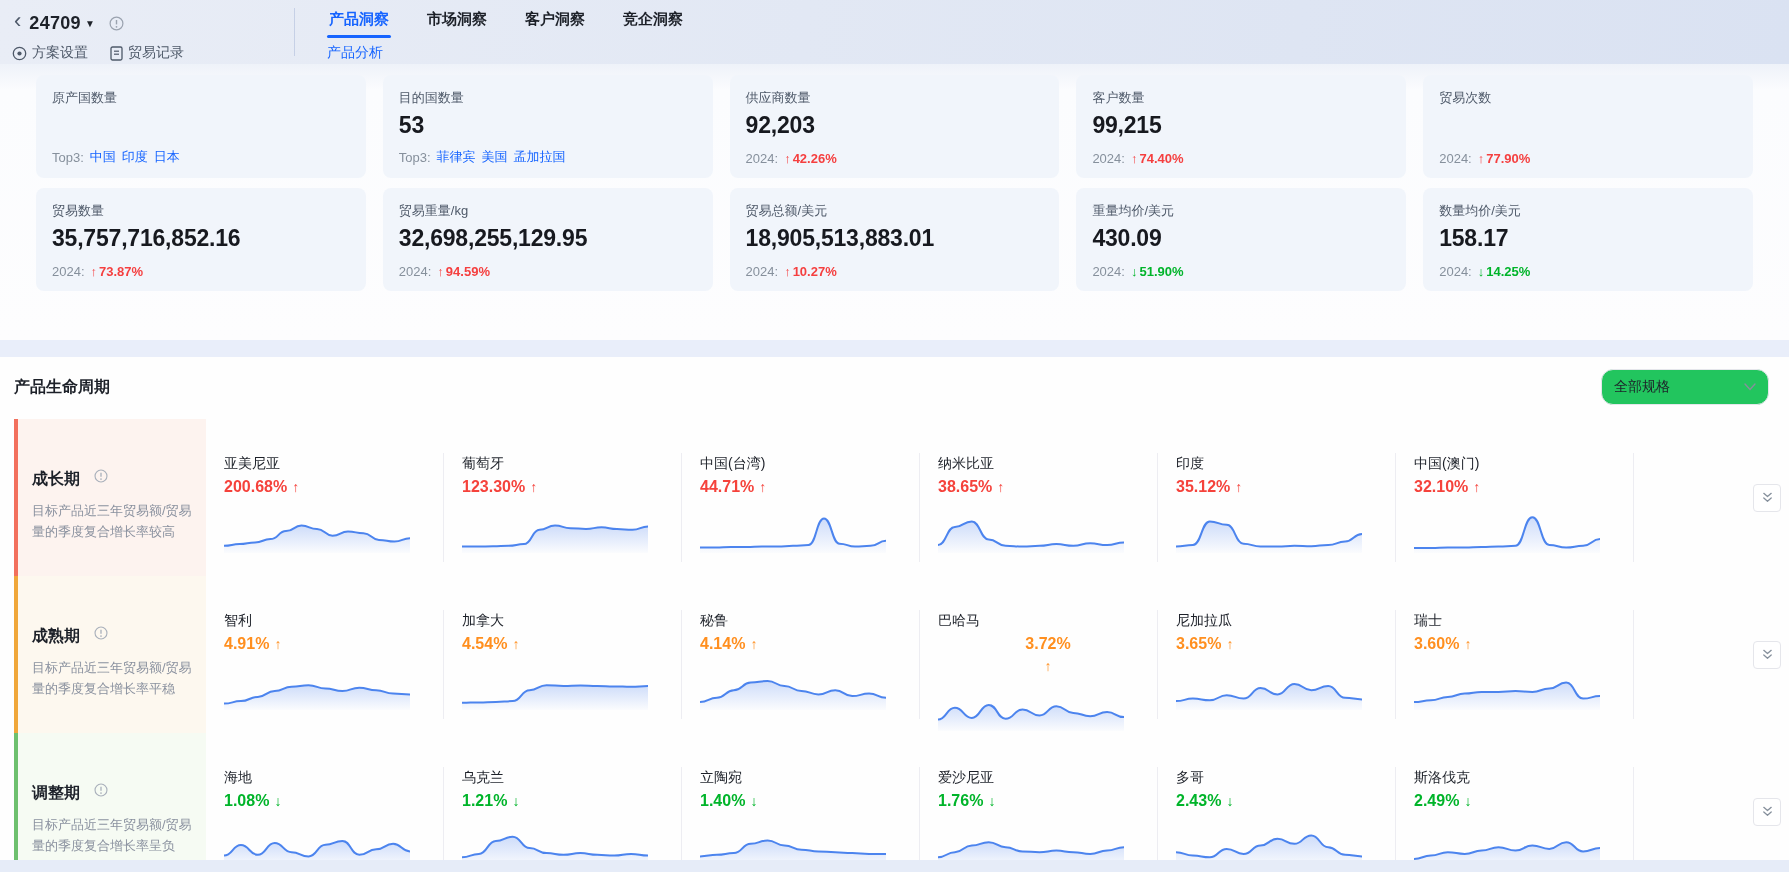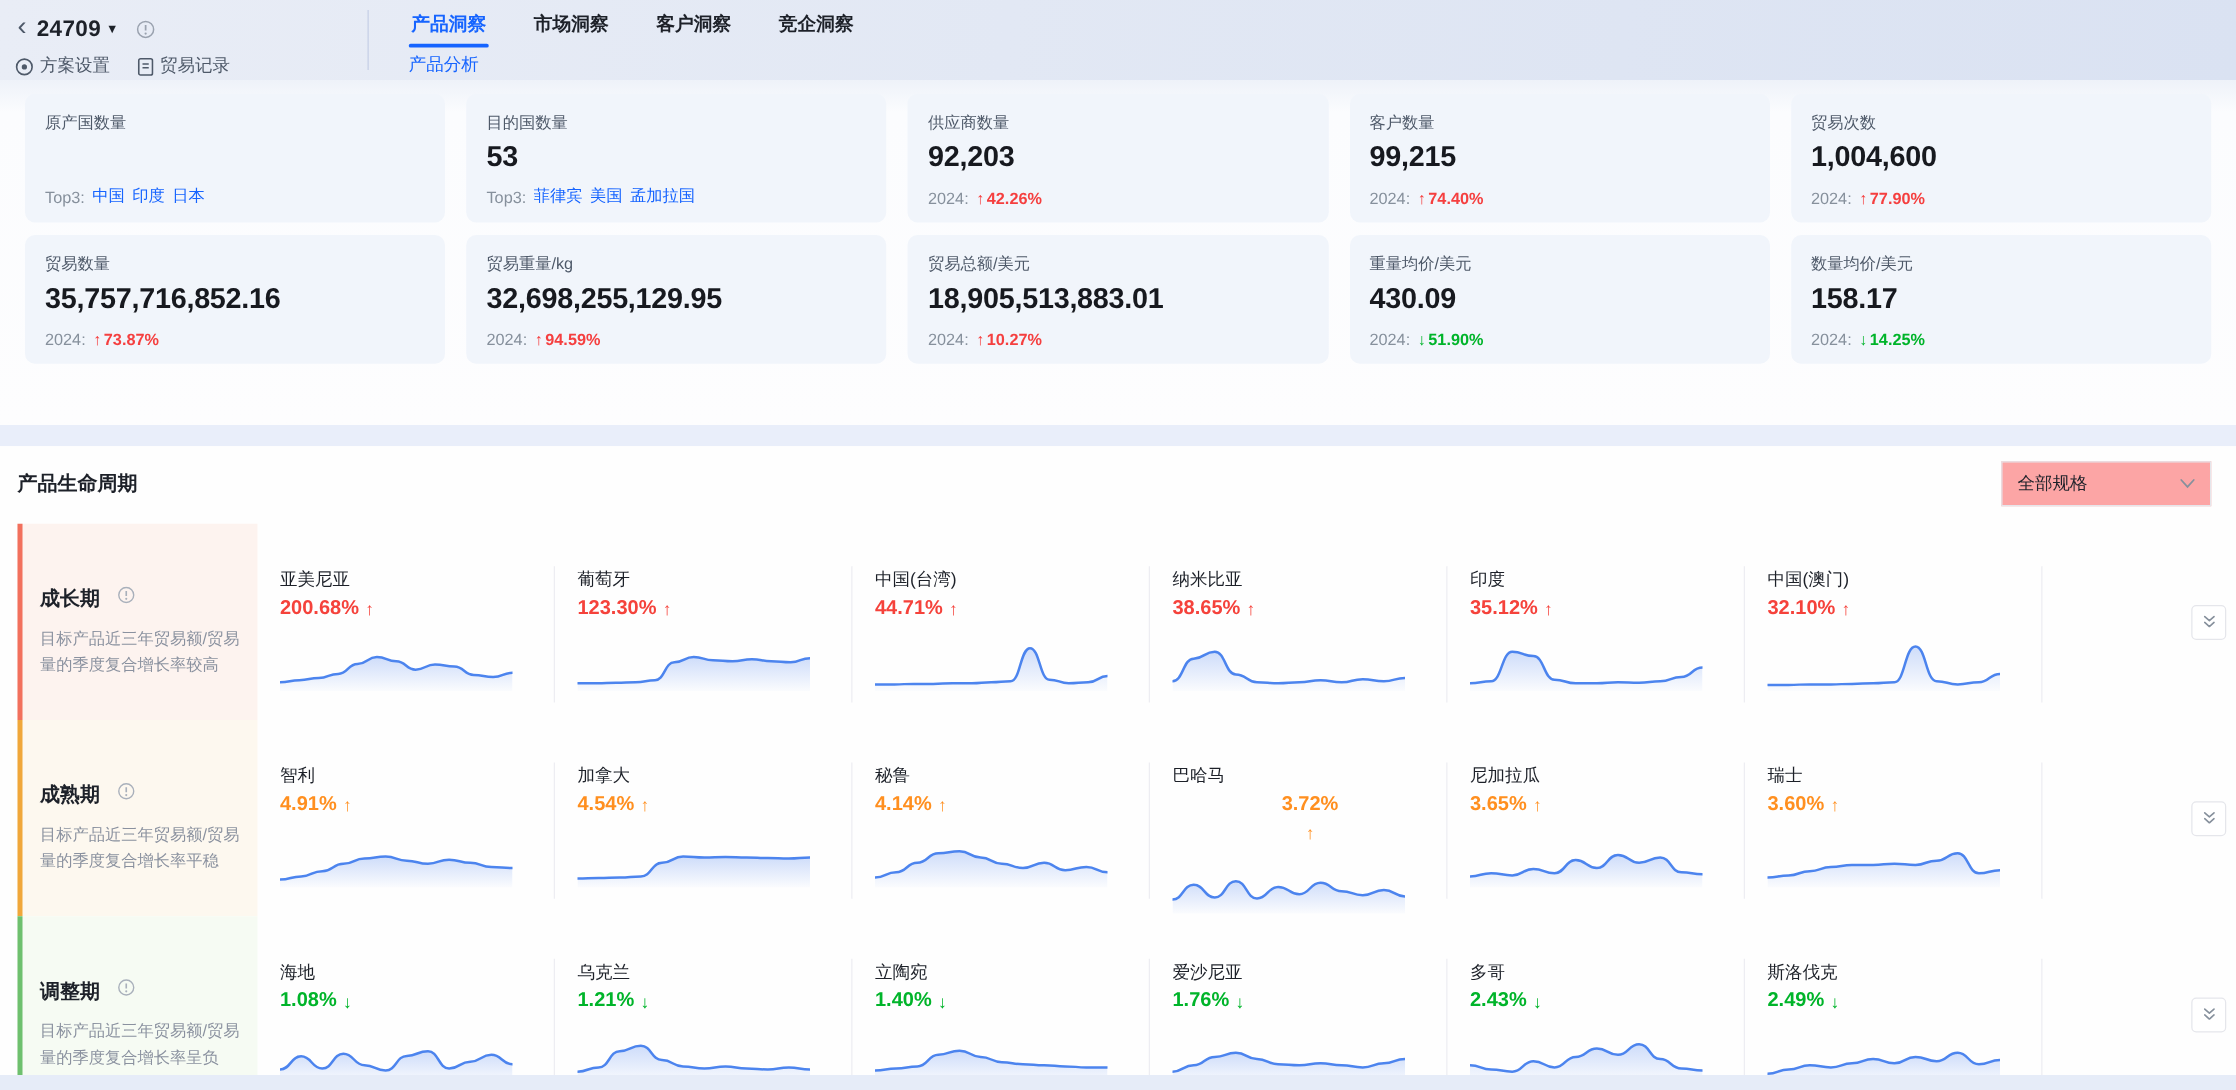--- a/index.html
+++ b/index.html
@@ -19,37 +19,37 @@
   .vdivider { width:1px; background:#c6d0e6; margin:8px 0; }
   .topbar-tabs { flex:1; padding:6px 0 0 32px; }
   .tabs-row { display:flex; gap:34px; height:32px; align-items:center; }
   .nav-tab { font-size:15px; font-weight:700; color:#1d2129; cursor:pointer; position:relative; padding:4px 2px 9px; }
   .nav-tab.active { color:#1664ff; }
   .nav-tab.active::after { content:""; position:absolute; left:0; right:0; bottom:0; height:3px; background:#1664ff; border-radius:2px; }
   .subtab-row { margin-top:5px; }
   .subtab { font-size:14px; color:#1664ff; cursor:pointer; }
 
   
-  .stats { padding:11px 20px 0; background:linear-gradient(180deg,#eef2f9 0%,#fbfcfe 26px,#fdfdfe 100%); height:276px; }
+  .stats { padding:11px 36px 0; background:linear-gradient(180deg,#eef2f9 0%,#fbfcfe 26px,#fdfdfe 100%); height:276px; }
   .stats-grid { display:grid; grid-template-columns:repeat(5,1fr); gap:10px 17px; }
   .stat-card { background:#f1f5fb; border-radius:8px; height:103px; padding:14px 16px 12px; display:flex; flex-direction:column; }
   .stat-label { font-size:13px; color:#4e5969; }
   .stat-value { font-size:23px; font-weight:700; color:#17191f; margin-top:5px; letter-spacing:-.2px; white-space:nowrap; }
   .stat-footer { margin-top:auto; font-size:13px; color:#86909c; display:flex; align-items:center; gap:6px; white-space:nowrap; }
   .stat-footer a { color:#1664ff; text-decoration:none; cursor:pointer; }
   .trend { font-weight:700; display:inline-flex; align-items:center; gap:2px; }
   .trend .arrow { font-size:13px; }
 
   .section-divider { height:17px; background:#e9eefa; }
 
   
   .lifecycle { background:#fefefe; }
   .lc-header { display:flex; align-items:center; justify-content:space-between; padding:12px 20px 6px 14px; }
   .lc-title { font-size:16px; font-weight:700; color:#1d2129; }
-  .lc-select { width:168px; height:36px; background:#fca5a5; border:1px solid #e5e6eb; border-radius:0; display:flex; align-items:center; justify-content:space-between; padding:0 12px; font-size:14px; color:#1d2129; cursor:pointer; }
+  .lc-select { width:168px; height:36px; background:#22c55e; border:1px solid #e5e6eb; border-radius:12px; display:flex; align-items:center; justify-content:space-between; padding:0 12px; font-size:14px; color:#1d2129; cursor:pointer; }
   .lc-rows { margin:8px 0 0 14px; }
   .lc-row { display:flex; height:157px; }
   .stage-card { width:192px; flex:none; border-left:4px solid; padding:50px 14px 0 14px; }
   .stage-name { font-size:16px; font-weight:700; color:#1d2129; display:flex; align-items:flex-start; gap:6px; }
   .stage-desc { margin-top:10px; font-size:13px; line-height:1.65; color:#8a919f; }
   .country-cell { width:238px; flex:none; padding:36px 0 0 18px; position:relative; }
   .country-cell::after { content:""; position:absolute; right:0; top:34px; bottom:14px; width:1px; background:#ededf2; }
   .country-name { font-size:14px; color:#1d2129; }
   .country-pct { margin-top:5px; font-size:16px; font-weight:700; display:flex; align-items:center; gap:5px; }
   .country-pct .arrow { font-size:14px; }
@@ -160,21 +160,20 @@
         <div class="stat-footer">
           <span>2024:</span>
           <span class="trend" style="color: rgb(245, 63, 63);">
             <span class="arrow">↑</span>
             <span>74.40%</span>
           </span>
         </div>
       </div>
       <div class="stat-card">
         <div class="stat-label">贸易次数</div>
-        <div class="stat-value">1,004,600</div>
         <div class="stat-footer">
           <span>2024:</span>
           <span class="trend" style="color: rgb(245, 63, 63);">
             <span class="arrow">↑</span>
             <span>77.90%</span>
           </span>
         </div>
       </div>
       <div class="stat-card">
         <div class="stat-label">贸易数量</div>

